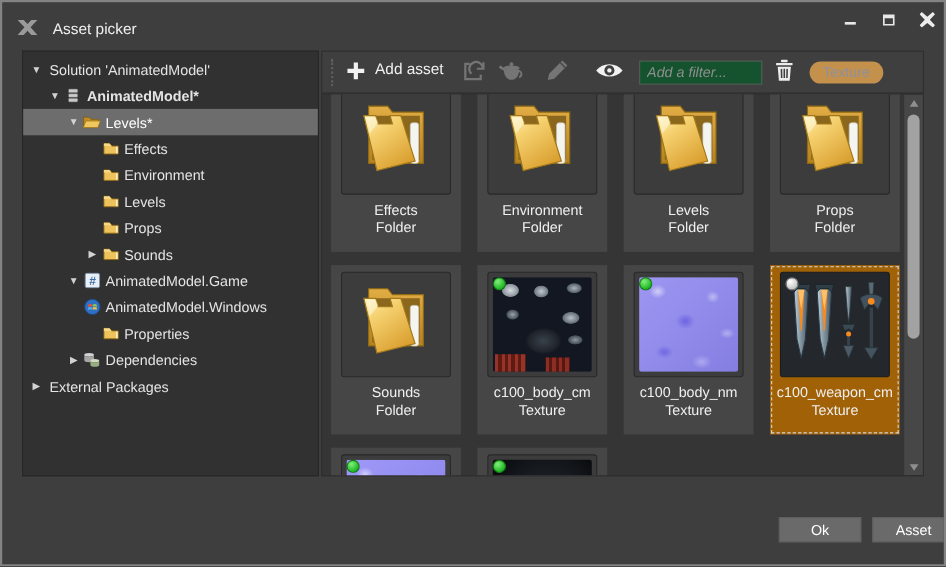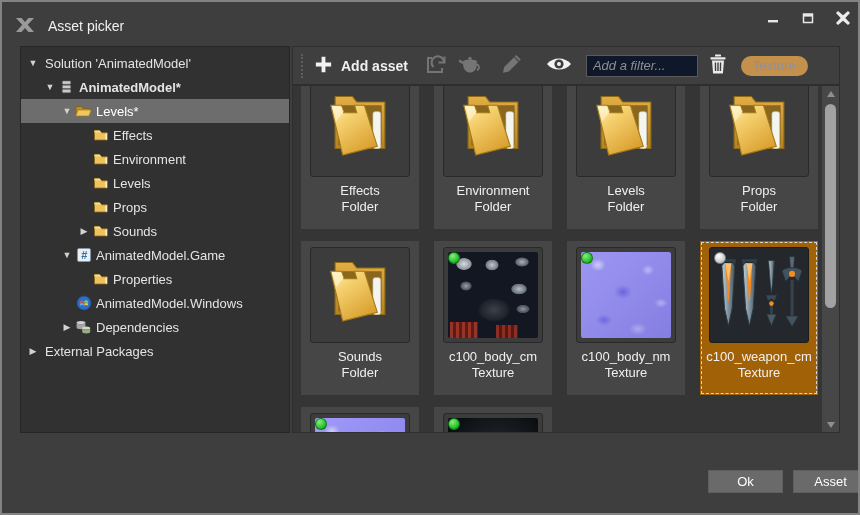--- a/index.html
+++ b/index.html
@@ -31,24 +31,24 @@
   .tw-icon { width:17px; height:16px; flex:none; display:flex; align-items:center; justify-content:center; }
   .tw-label { margin-left:4px; }
 
   
   .toolbar {
     position:absolute; left:290px; top:44px; width:548px; height:39px;
     background:#3f3f3f; border:1px solid #2e2e2e;
     display:flex; align-items:center; padding:0 8px;
   }
   .grip { width:3px; height:24px; border-left:2px dotted #5f5f5f; flex:none; }
-  .tbtn { background:none; border:none; display:flex; align-items:center; cursor:pointer; padding:0;font-weight:bold; }
+  .tbtn { background:none; border:none; display:flex; cursor:pointer; padding:0; }
   .add-asset-label { margin-left:7px; font-size:14px; color:#f0f0f0; }
   .filter-input {
-    margin-left:13px; width:112px; height:22px; background:#0f172a;
+    margin-left:13px; width:112px; height:22px; background:#14532d;
     border:1px solid #5a5a5a; color:#dcdcdc; font-size:13px; padding:0 6px;
     font-family:"Liberation Sans", sans-serif;
   }
   .filter-input::placeholder { font-style:italic; color:#8f8f8f; }
   .tag-chip {
     margin-left:13px; height:20px; padding:0 12px; border-radius:10px;
     display:flex; align-items:center; font-size:13px; color:#8e90a0;
     border:none; cursor:pointer;
   }
 
@@ -247,43 +247,43 @@
       <div class="tree-row" style="padding-left: 38px;">
         <span class="tw-arrow">▼</span>
         <span class="tw-icon">
           <svg width="16" height="16" viewBox="0 0 16 16">
             <rect x="1.5" y="1.5" width="13" height="13" rx="1.5" fill="#e9eff6" stroke="#8396a8" stroke-width="0.9"></rect>
             <text x="8.2" y="12" font-size="11" font-weight="bold" fill="#3c6ea5" text-anchor="middle" font-family="Liberation Sans, sans-serif">#</text>
           </svg>
         </span>
         <span class="tw-label">AnimatedModel.Game</span>
       </div>
-      <div class="tree-row" style="padding-left: 55px;">
-        <span class="tw-arrow"></span>
-        <span class="tw-icon">
-          <svg width="16" height="16" viewBox="0 0 16 16">
-            <path d="M1.5 3.5 L6.5 3.5 L8.5 5.8 L14.5 5.8 L14.5 13 L1.5 13 Z" fill="#eec35e" stroke="#8f6a14" stroke-width="0.8"></path>
-            <path d="M1.5 3.5 L6.5 3.5 L8.5 5.8 L1.5 5.8 Z" fill="#f6d887"></path>
-            <path d="M13.2 6.5 L13.2 12.4" stroke="#fdf3cf" stroke-width="1.4"></path>
-          </svg>
-        </span>
-        <span class="tw-label">Properties</span>
-      </div>
       <div class="tree-row" style="padding-left: 38px;">
         <span class="tw-arrow"></span>
         <span class="tw-icon">
           <svg width="16" height="16" viewBox="0 0 16 16">
             <circle cx="8" cy="8" r="7" fill="#2f6fc4" stroke="#1c4a86" stroke-width="0.8"></circle>
             <path d="M4 6.2 C5.3 5.2 6.6 5.2 7.7 6 L7.7 8 C6.6 7.2 5.3 7.2 4 8 Z" fill="#e8503a"></path>
             <path d="M8.3 5.9 C9.5 5.1 10.8 5.1 12 6 L12 8 C10.8 7.2 9.5 7.2 8.3 7.9 Z" fill="#8ec64e"></path>
             <path d="M4 8.7 C5.3 7.9 6.6 7.9 7.7 8.7 L7.7 10.7 C6.6 9.9 5.3 9.9 4 10.7 Z" fill="#57b0e8"></path>
             <path d="M8.3 8.6 C9.5 7.8 10.8 7.8 12 8.6 L12 10.6 C10.8 9.9 9.5 9.9 8.3 10.6 Z" fill="#f5c242"></path>
           </svg>
         </span>
         <span class="tw-label">AnimatedModel.Windows</span>
+      </div>
+      <div class="tree-row" style="padding-left: 55px;">
+        <span class="tw-arrow"></span>
+        <span class="tw-icon">
+          <svg width="16" height="16" viewBox="0 0 16 16">
+            <path d="M1.5 3.5 L6.5 3.5 L8.5 5.8 L14.5 5.8 L14.5 13 L1.5 13 Z" fill="#eec35e" stroke="#8f6a14" stroke-width="0.8"></path>
+            <path d="M1.5 3.5 L6.5 3.5 L8.5 5.8 L1.5 5.8 Z" fill="#f6d887"></path>
+            <path d="M13.2 6.5 L13.2 12.4" stroke="#fdf3cf" stroke-width="1.4"></path>
+          </svg>
+        </span>
+        <span class="tw-label">Properties</span>
       </div>
       <div class="tree-row" style="padding-left: 38px;">
         <span class="tw-arrow">▶</span>
         <span class="tw-icon">
           <svg width="17" height="16" viewBox="0 0 17 16">
             <ellipse cx="6" cy="3.6" rx="4.4" ry="1.7" fill="#d2d2d2"></ellipse>
             <path d="M1.6 3.6 L1.6 8.6 A4.4 1.7 0 0 0 10.4 8.6 L10.4 3.6 A4.4 1.7 0 0 1 1.6 3.6 Z" fill="#a5a5a5"></path>
             <ellipse cx="11.2" cy="9" rx="4" ry="1.6" fill="#cfdcc0"></ellipse>
             <path d="M7.2 9 L7.2 12.8 A4 1.6 0 0 0 15.2 12.8 L15.2 9 A4 1.6 0 0 1 7.2 9 Z" fill="#98ad82"></path>
           </svg>

